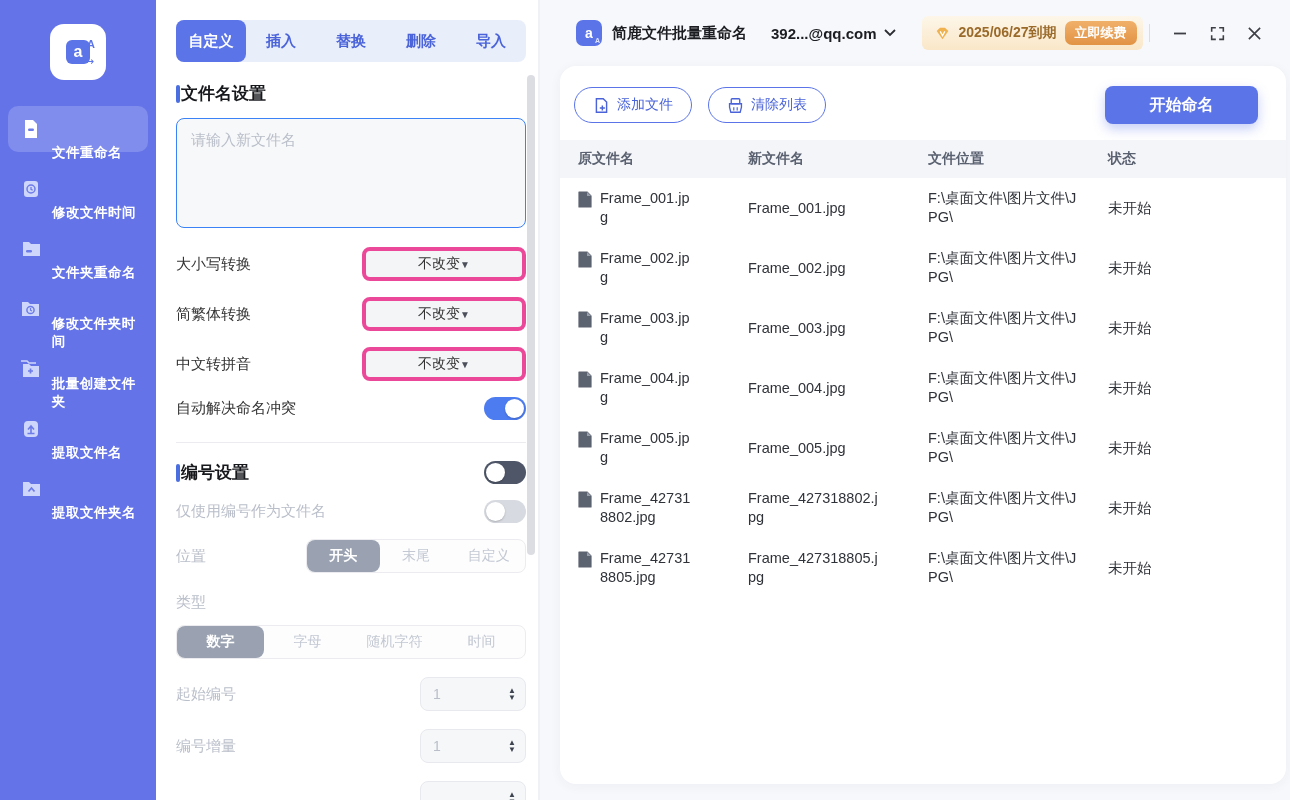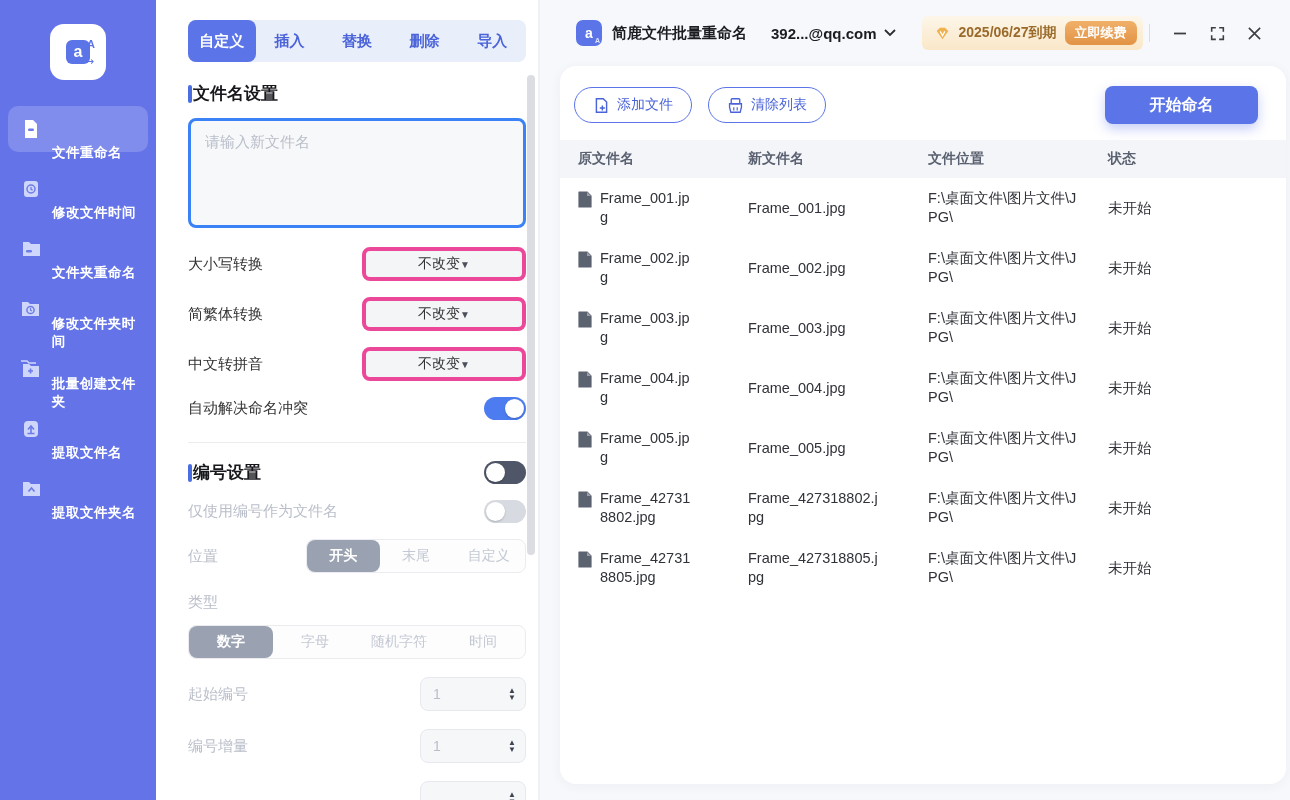--- a/index.html
+++ b/index.html
@@ -17,29 +17,29 @@
   .logo-arrow { position:absolute; right:12px; bottom:12px; color:#5b74e8; font-size:11px; transform:scaleX(-1); }
   .nav-item { height:46px; margin:0 8px 14px 8px; border-radius:10px; display:flex; align-items:center;
               gap:10px; padding-left:12px; color:#fff; cursor:pointer; }
   .nav-item.active { background:rgba(255,255,255,.18); }
   .nav-item .nicon { width:22px; height:22px; display:flex; align-items:center; justify-content:center; color:#cfd6fb; }
   .nav-item.active .nicon { color:#fff; }
   .nav-item .nlabel { font-size:13.5px; font-weight:bold; letter-spacing:.5px;margin-top:48px; }
 
   
   .middle { width:384px; flex-shrink:0; background:#fff; position:relative;
-            padding:20px 12px 0 32px; overflow:hidden; border-right:2px solid #f0f1f5; }
+            padding:20px 12px 0 20px; overflow:hidden; border-right:2px solid #f0f1f5; }
   .tabs { display:flex; background:#e9eefb; border-radius:8px; height:42px; }
   .tab { flex:1; display:flex; align-items:center; justify-content:center; color:#4a63d8;
          font-size:15px; font-weight:bold; cursor:pointer; border-radius:8px; }
   .tab.active { background:#5b74e8; color:#fff; }
   .sec-title { display:flex; align-items:center; gap:1px; margin:20px 0 13px; }
   .sec-bar { width:4px; height:18px; background:#4a6ee0; border-radius:2px; }
   .sec-text { font-size:17px; font-weight:bold; color:#17181c; }
-  .name-textarea { width:100%; height:110px; background:#f7f8fa; border:3px solid #3b82f6;
+  .name-textarea { width:100%; height:110px; background:#f7f8fa; border:1px solid #3b82f6;
                    border-radius:8px; resize:none; padding:12px 14px; font-size:15px; color:#333;
                    font-family:inherit; outline:none; }
   .name-textarea::placeholder { color:#b9bec9; }
   .frow { display:flex; align-items:center; justify-content:space-between; margin-top:16px; }
   .flabel { font-size:15px; color:#333; }
   .flabel.dim { color:#b9bec9; }
   .select-box { width:164px; height:34px; background:#f4f5f7; border:4px solid #ec4899; border-radius:8px;
                 display:flex; align-items:center; justify-content:center; padding:0 12px; cursor:pointer; }
   .select-val { font-size:14px; color:#333; }
   .caret { color:#4a4f5a; font-size:10px; }

